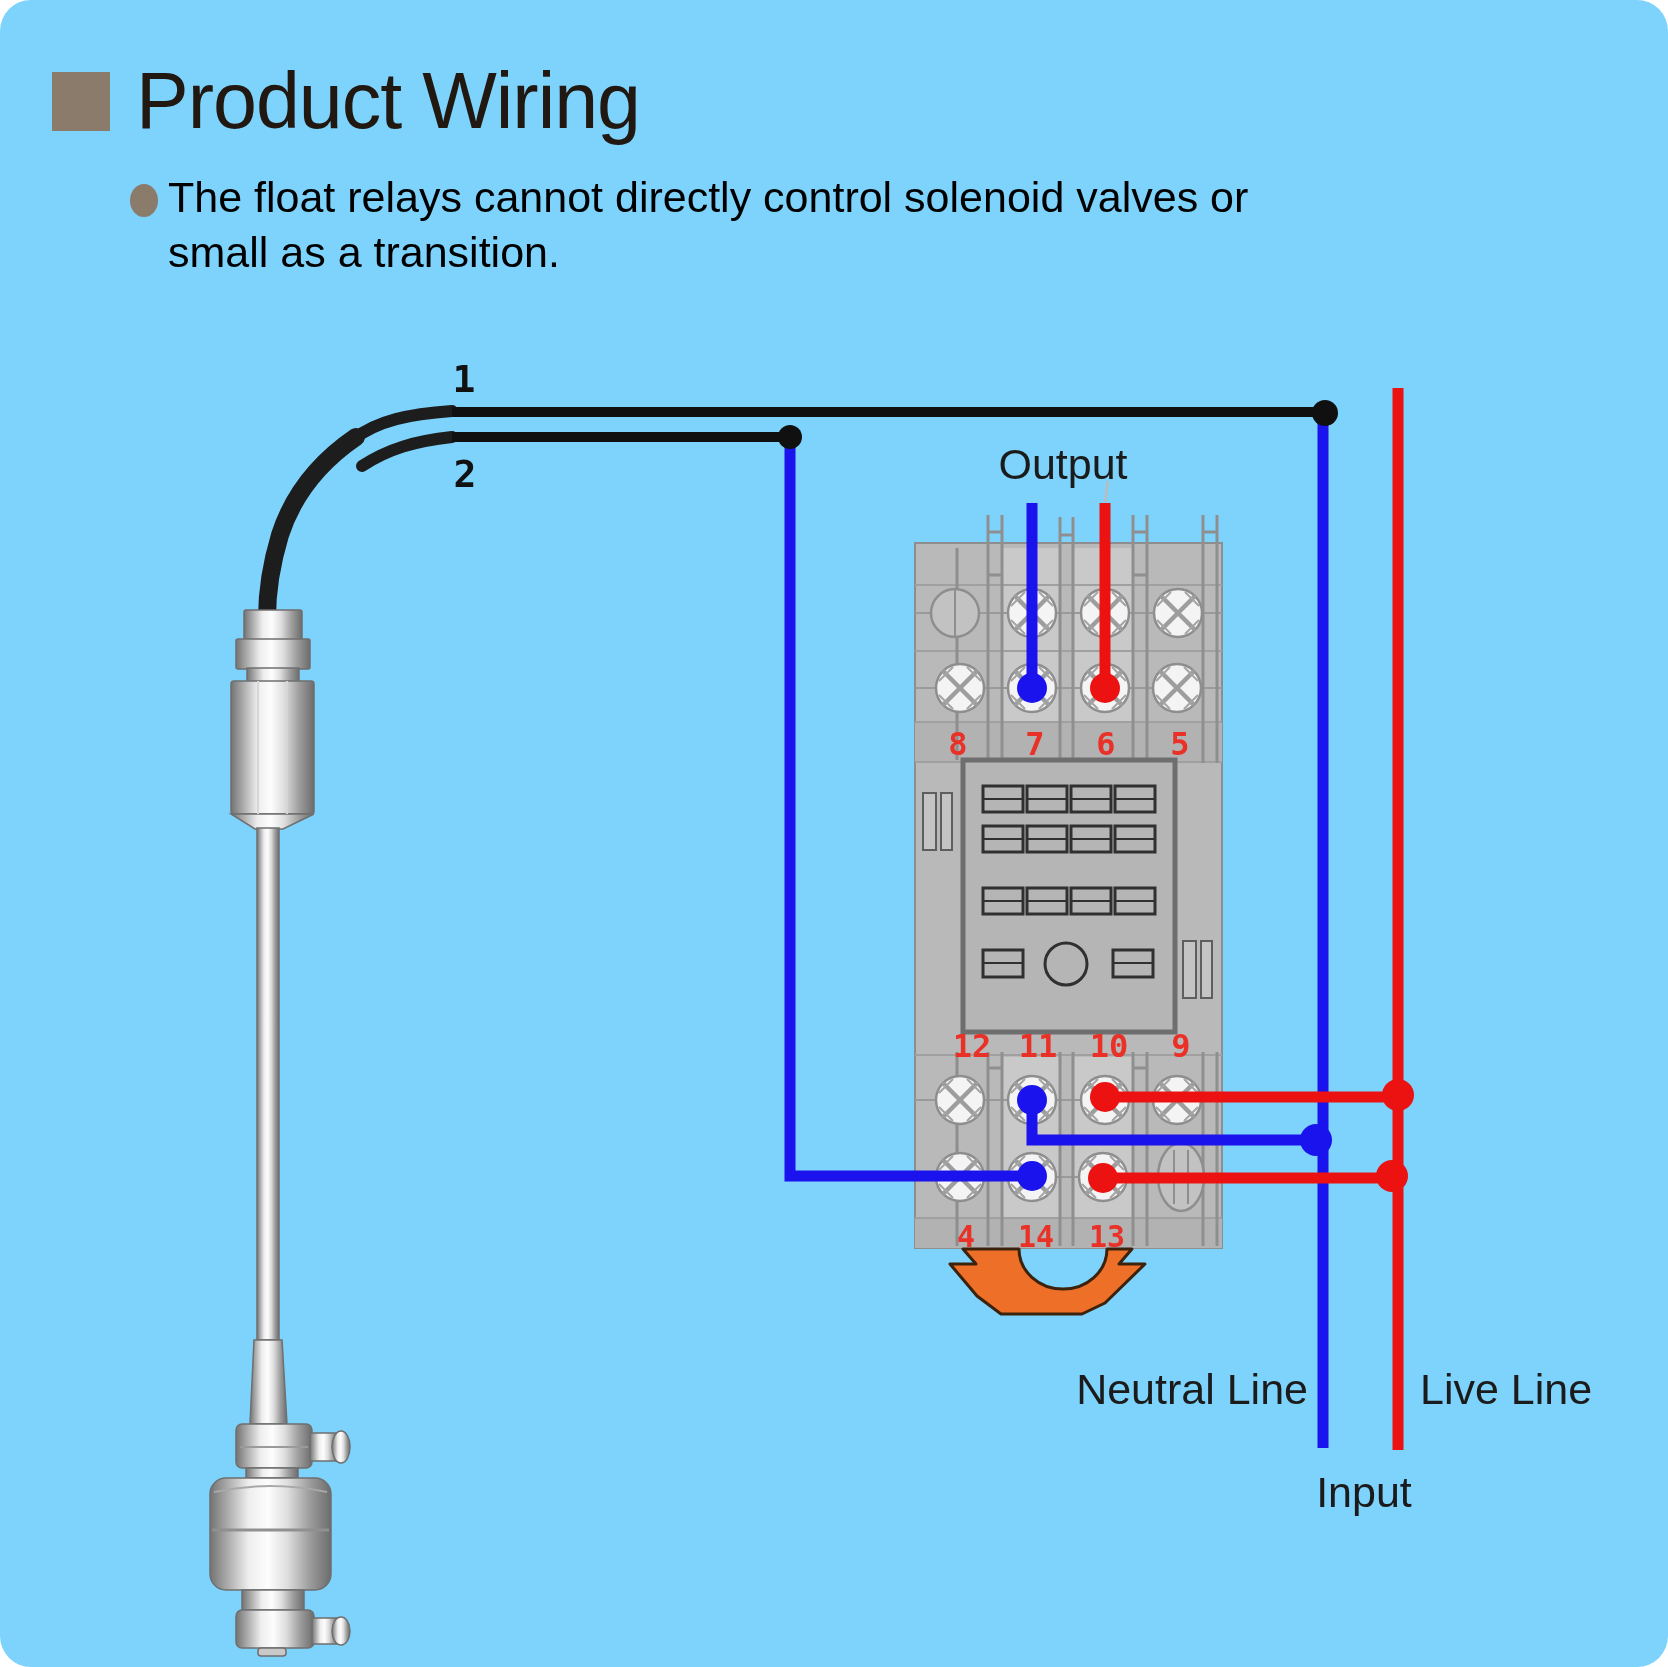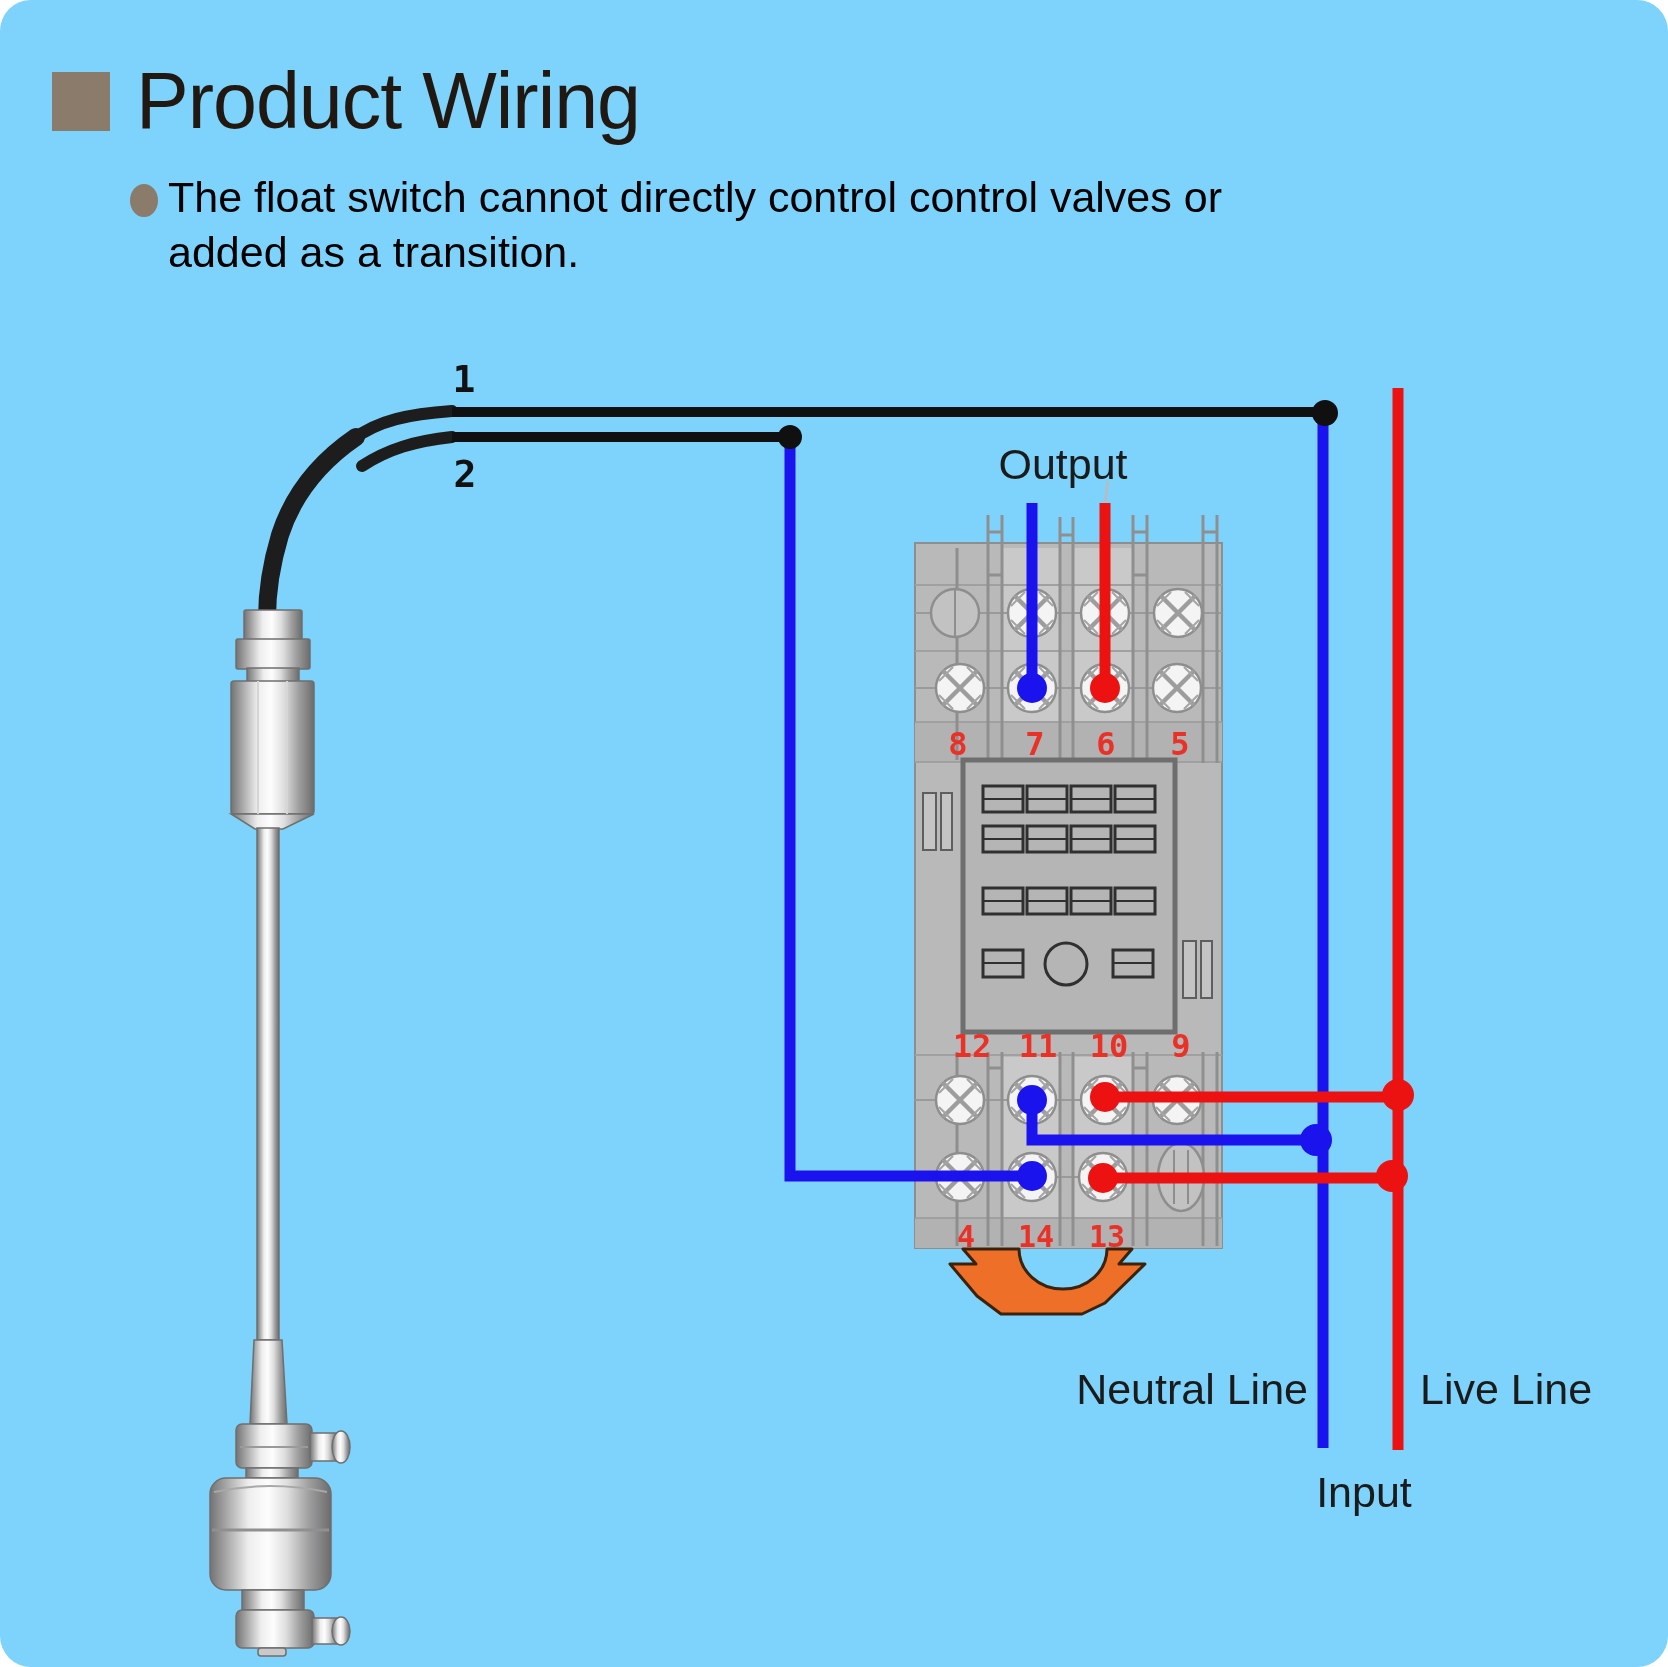--- a/index.html
+++ b/index.html
@@ -31,22 +31,22 @@
 </head>
 <body>
 
 <div class="stage">
 
   <div class="title-square"></div>
   <h1 class="page-title">Product Wiring</h1>
 
   <div class="note-bullet"></div>
   <div class="note-text">
-    <div>The float switch cannot directly control control valves or</div>
-    <div>added as a transition.</div>
+    <div>The float relays cannot directly control solenoid valves or</div>
+    <div>small as a transition.</div>
   </div>
 
   <svg class="diagram" viewBox="0 0 1668 1667">
     <defs>
       <linearGradient id="chrome" x1="0" y1="0" x2="1" y2="0">
         <stop offset="0" stop-color="#737373"></stop>
         <stop offset="0.14" stop-color="#a9a9a9"></stop>
         <stop offset="0.32" stop-color="#eeeeee"></stop>
         <stop offset="0.48" stop-color="#fdfdfd"></stop>
         <stop offset="0.64" stop-color="#dedede"></stop>

